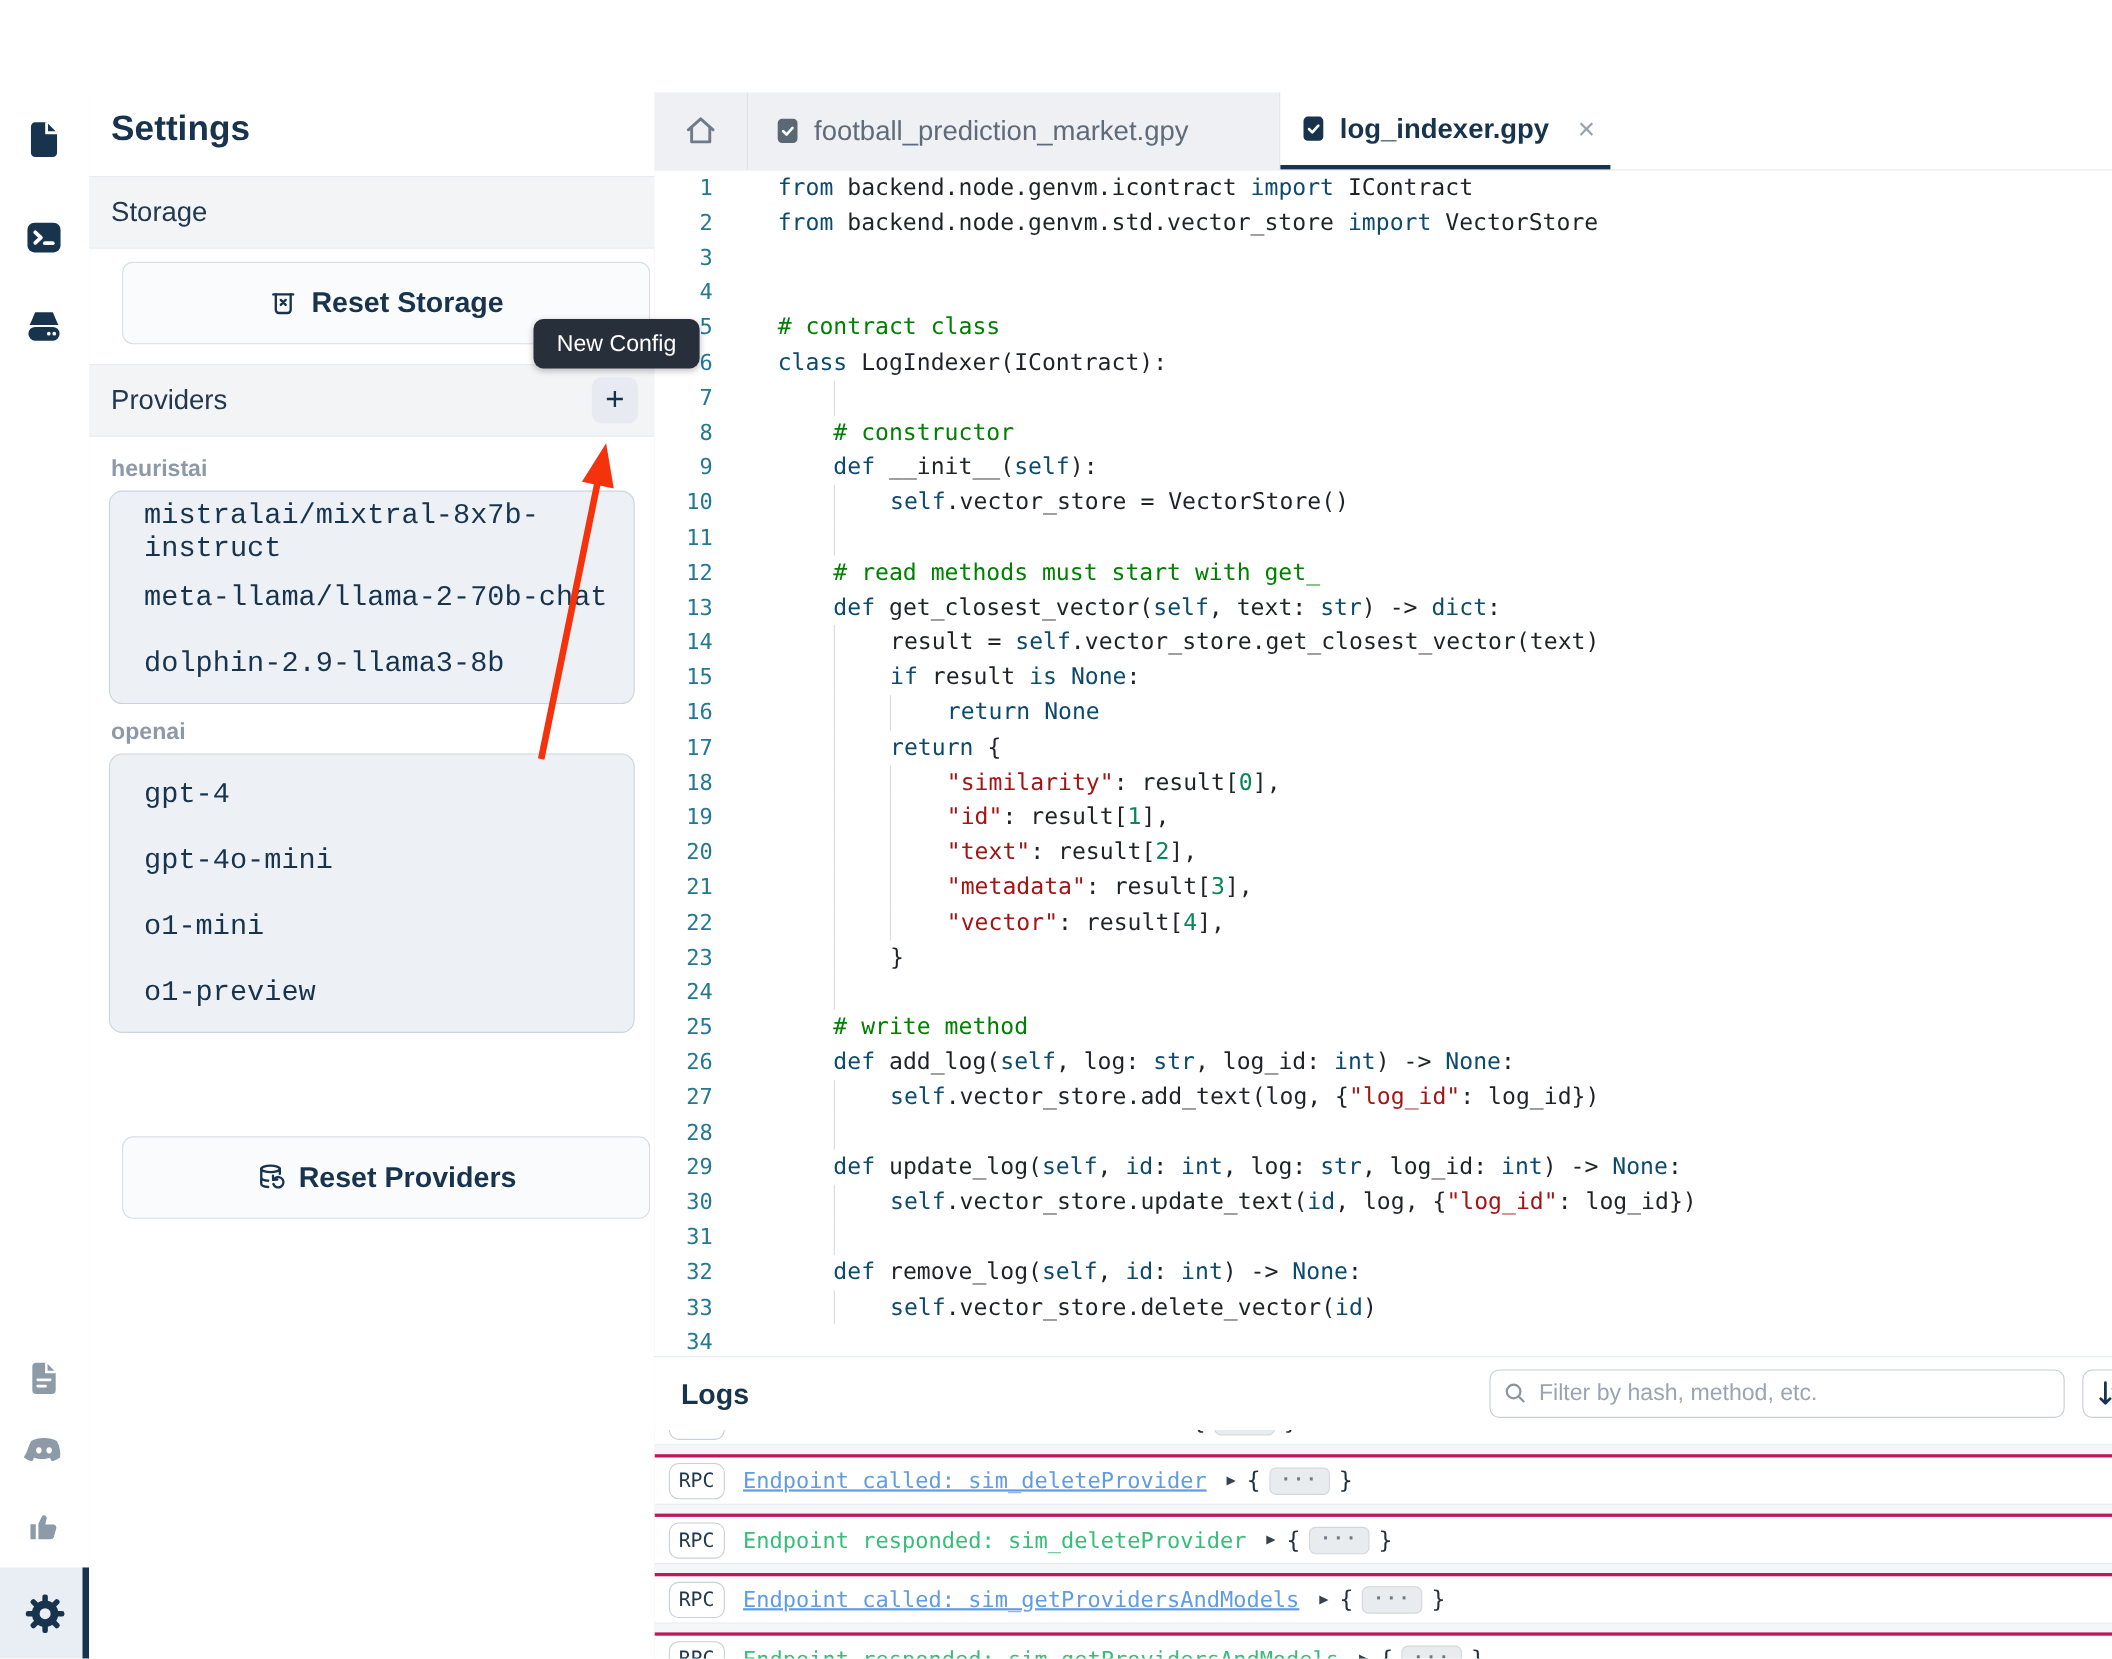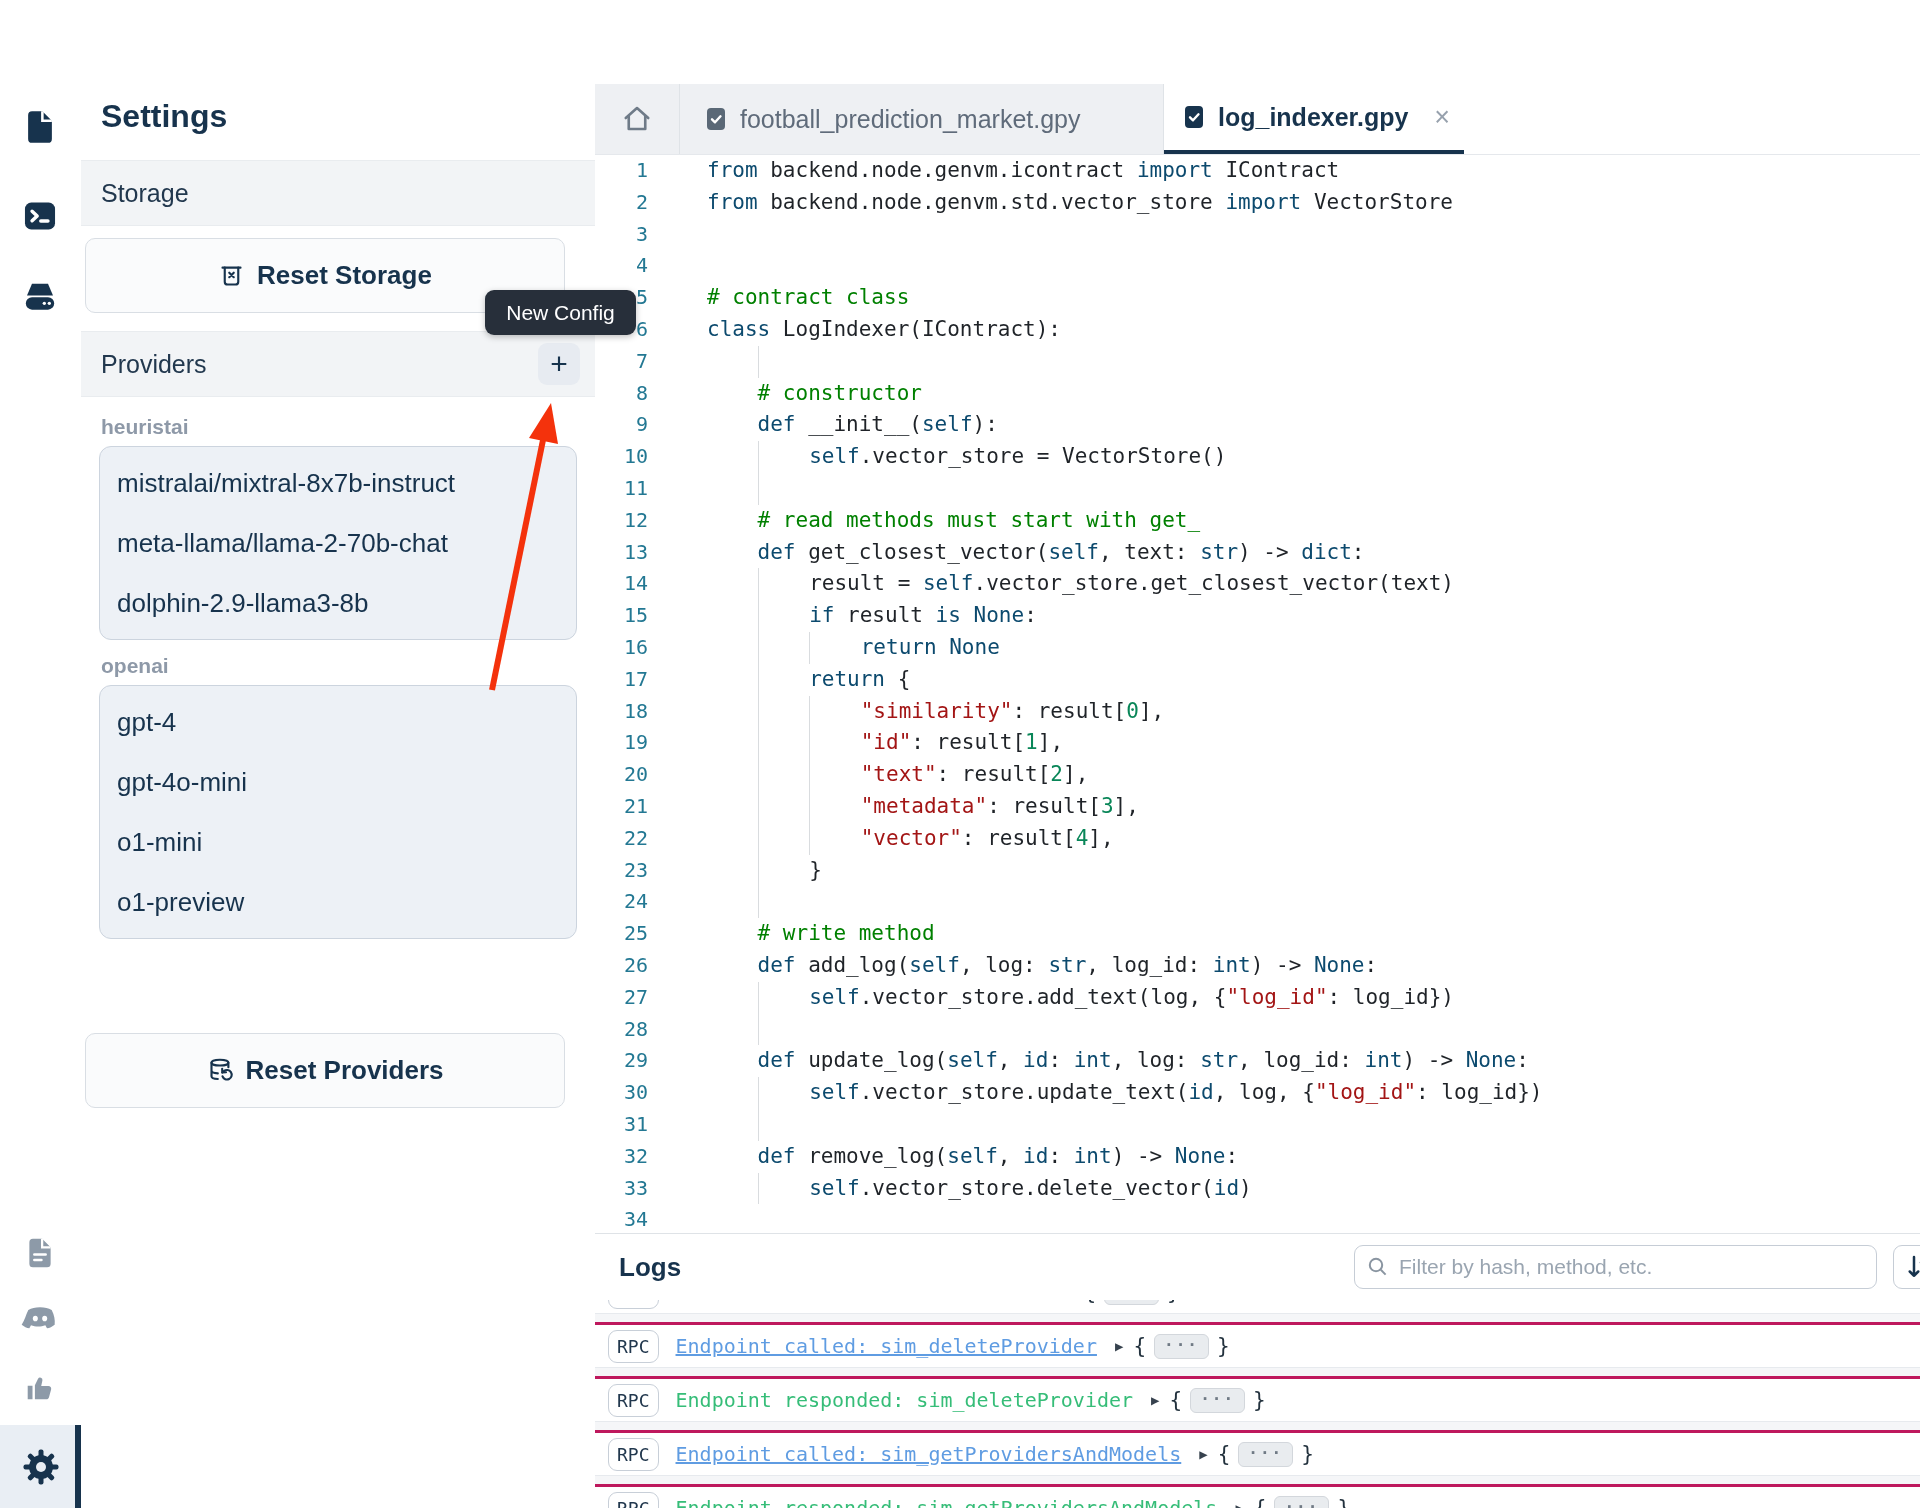--- a/index.html
+++ b/index.html
@@ -23,34 +23,34 @@
   
   .settings{position:absolute;left:81px;top:84px;width:514px;height:1424px;background:#fff;
             border-right:1px solid #e3e7eb;}
   .settings-title{position:absolute;left:20px;top:14px;font-size:32px;font-weight:600;color:#17334d;}
   .band{position:absolute;left:0;width:514px;height:66px;background:#f2f4f6;
         border-top:1px solid #e9ecef;border-bottom:1px solid #e9ecef;
         display:flex;align-items:center;padding-left:20px;box-sizing:border-box;
         font-size:25px;color:#22384e;}
   .band-storage{top:76px;}
   .band-providers{top:247px;}
-  .big-btn{position:absolute;left:4px;width:478px;height:73px;background:#fafbfc;
+  .big-btn{position:absolute;left:30px;width:478px;height:73px;background:#fafbfc;
            border:1px solid #d9dee4;border-radius:10px;display:flex;align-items:center;justify-content:center;
            gap:12px;font-size:26px;font-weight:700;color:#17334d;cursor:pointer;}
   .btn-reset-storage{top:154px;}
   .btn-reset-providers{top:949px;}
   .plus-btn{position:absolute;left:457px;top:259px;width:42px;height:42px;background:#e7ebf1;
             border-radius:9px;display:flex;align-items:center;justify-content:center;
             font-size:30px;color:#17334d;line-height:1;cursor:pointer;}
   .tooltip{position:absolute;left:404px;top:206px;width:151px;height:45px;background:#272f3a;
            border-radius:9px;display:flex;align-items:center;justify-content:center;
            color:#fff;font-size:21px;z-index:45;box-shadow:0 2px 6px rgba(0,0,0,.25);}
   .group-label{margin:0 0 7px 20px;font-size:21px;font-weight:700;color:#8e99a8;}
   .prov-card{margin:0 18px 14px 18px;background:#edf1f6;border:1px solid #ccd4de;border-radius:12px;
-             padding:6px 0;}
+             padding:6px 14px;font-family:Liberation Mono, monospace;}
   .prov-item{height:60px;display:flex;align-items:center;padding-left:17px;font-size:26px;color:#17334d;}
   #provider-groups{position:absolute;left:0;top:331px;width:514px;}
   .arrow-svg{position:absolute;left:0;top:0;width:1920px;height:1508px;pointer-events:none;z-index:40;}
 
   
   .editor{position:absolute;left:595px;top:84px;width:1325px;height:1149px;background:#fff;}
   .tabbar{position:absolute;left:0;top:0;width:1325px;height:71px;display:flex;
           border-bottom:1px solid #e5e8ec;box-sizing:border-box;background:#fff;}
   .home-btn{width:85px;height:100%;background:#eef0f3;border-right:1px solid #dfe3e7;
             display:flex;align-items:center;justify-content:center;box-sizing:border-box;cursor:pointer;}

